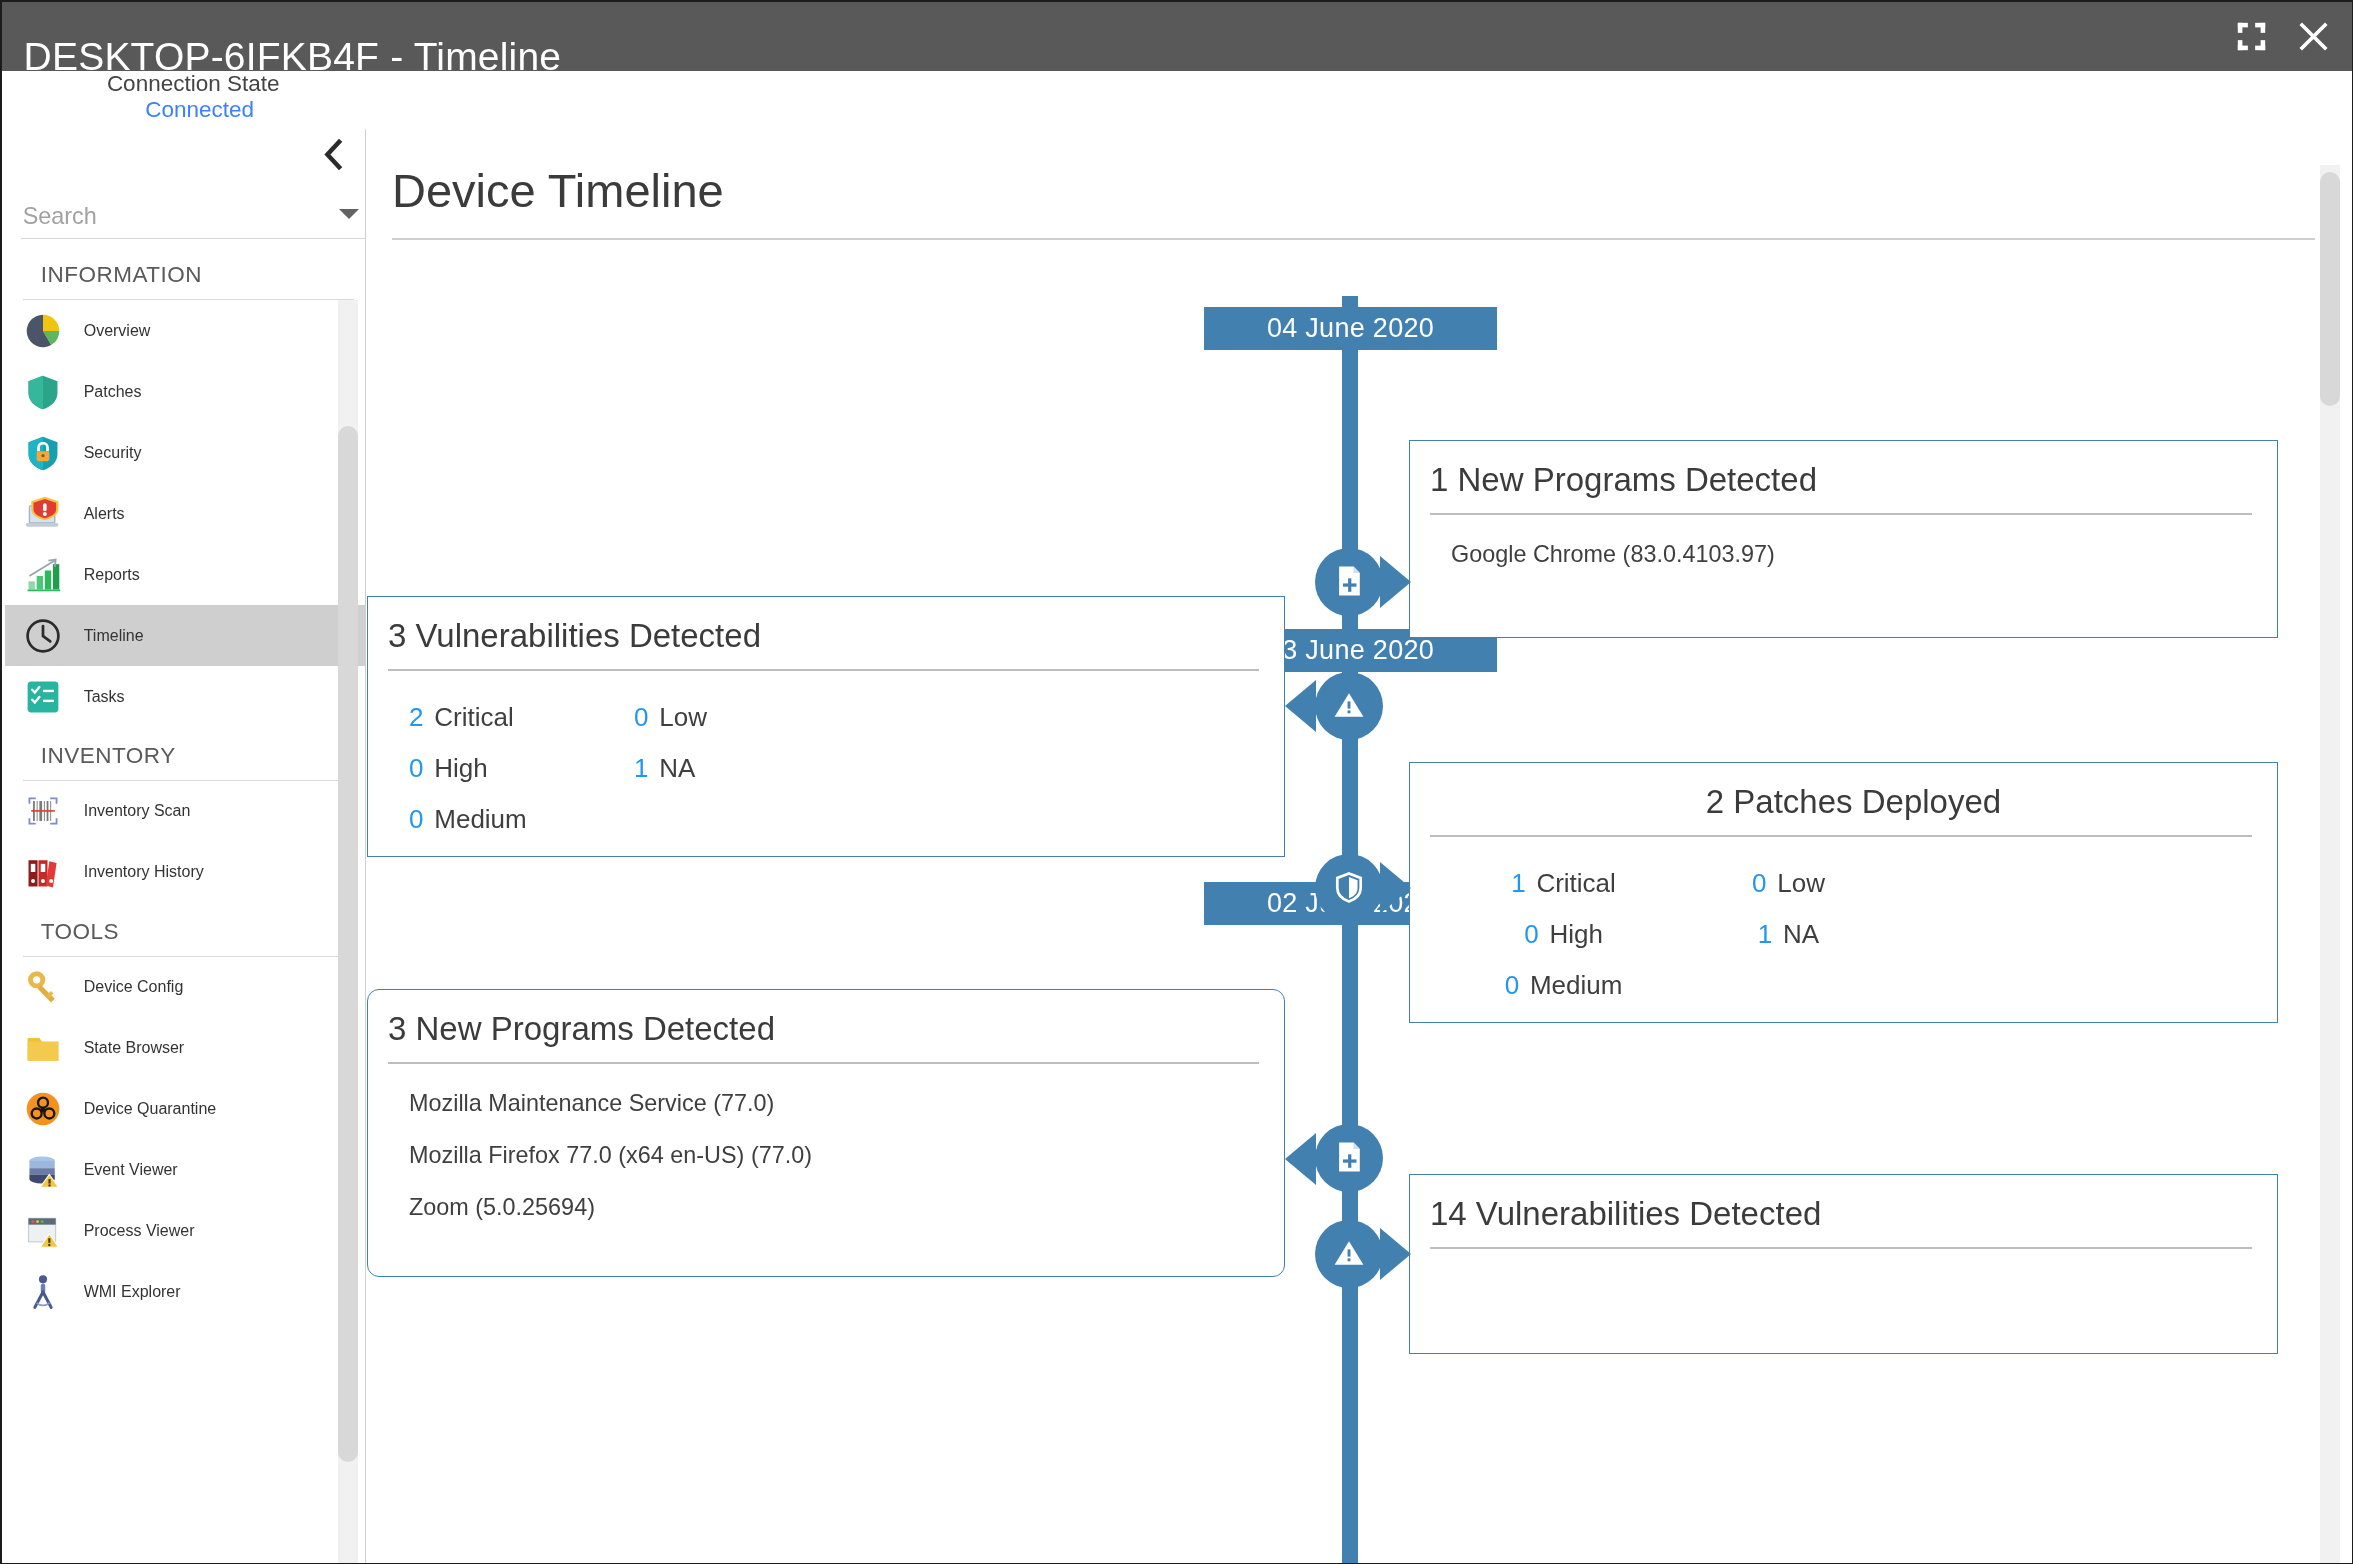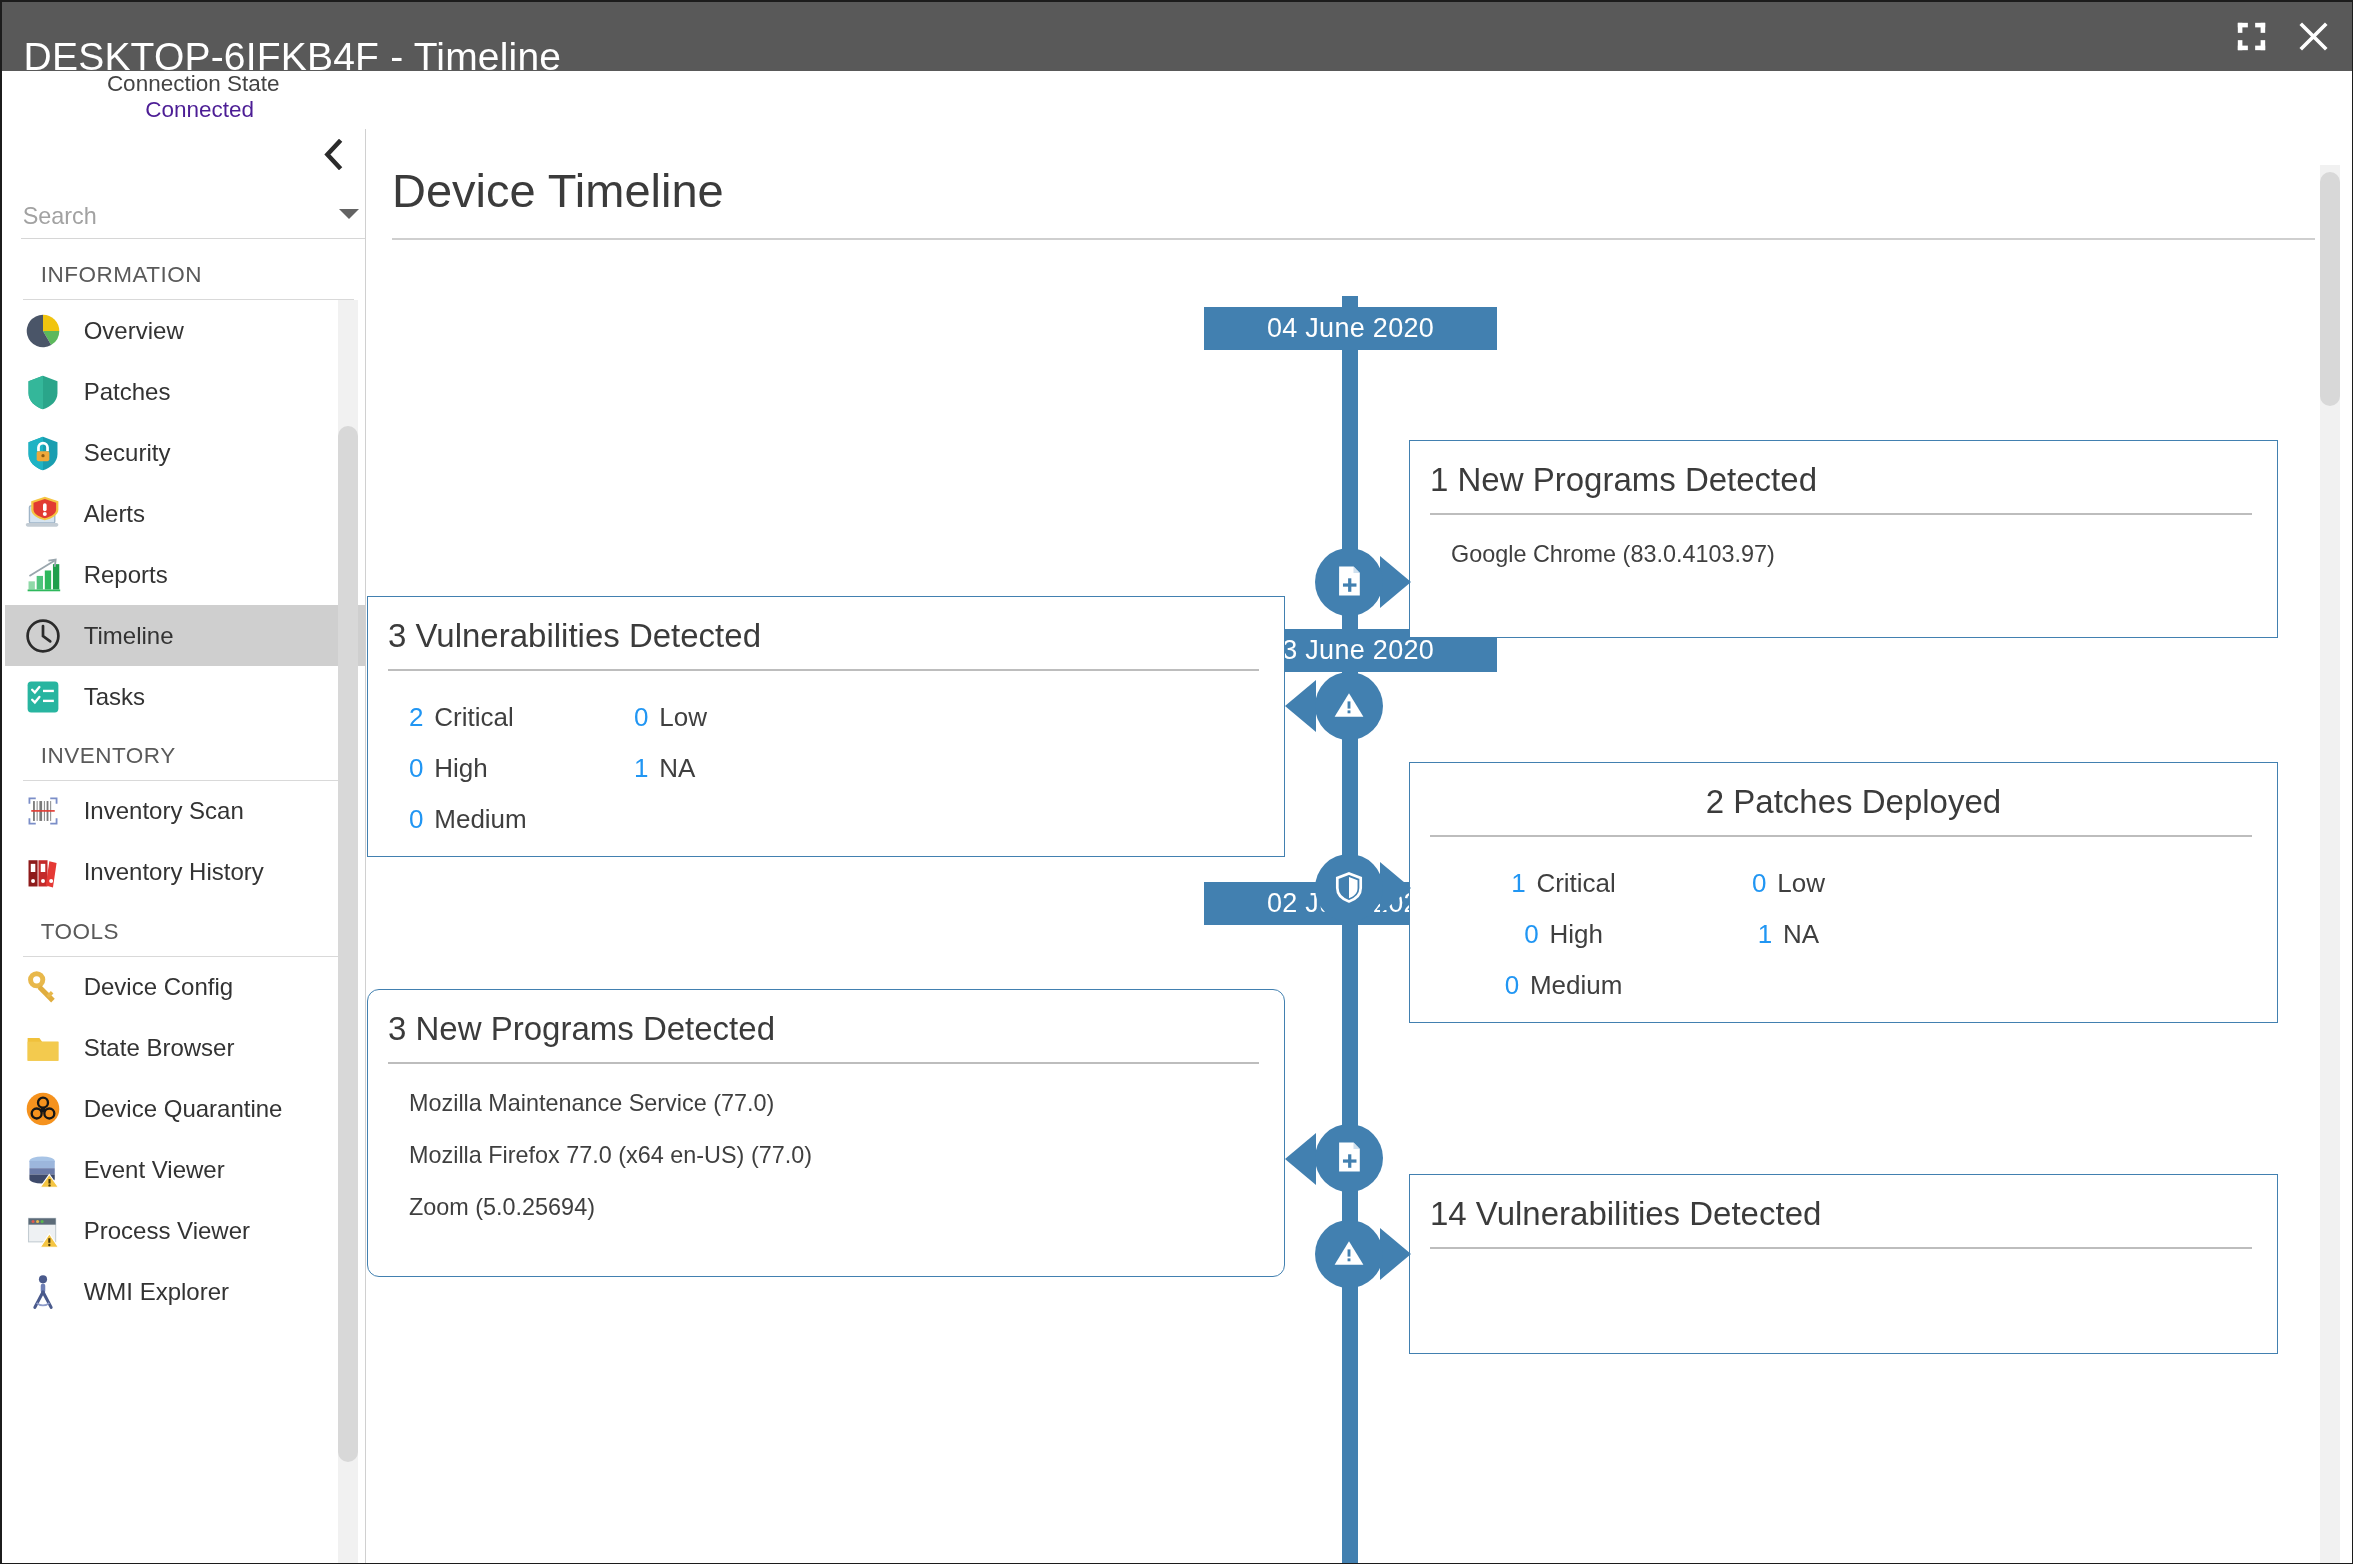--- a/index.html
+++ b/index.html
@@ -18,21 +18,21 @@
   .titlebar .title{color:#ffffff;font-size:39px;font-weight:400;margin-left:21.6px;letter-spacing:0.2px;
                    white-space:nowrap;margin-top:40px;}
   .winbtns{margin-left:auto;display:flex;align-items:center;gap:31px;padding-right:23.4px;}
   .winbtn{width:31px;height:31px;position:relative;cursor:pointer;}
   .winbtn svg{display:block;}
 
   
   .connbar{position:absolute;left:2.7px;top:69px;width:360px;height:58px;display:flex;align-items:center;
            background:#fff;flex-direction:column;}
   .conn-label{font-size:22.5px;color:#444;margin-left:17px;}
-  .conn-value{font-size:22.5px;color:#4c1d95;margin-left:30px;}
+  .conn-value{font-size:22.5px;color:#3b82f6;margin-left:30px;}
 
   
   .sidebar{position:absolute;left:2.7px;top:127px;width:360px;bottom:0;background:#fff;
            border-right:1.8px solid #d0d0d0;overflow:hidden;}
   .collapse-row{height:54px;position:relative;}
   .collapse-btn{position:absolute;right:12.6px;top:7.2px;width:36px;height:36px;display:flex;
                 align-items:center;justify-content:center;cursor:pointer;}
   .searchrow{display:flex;align-items:flex-end;padding:0 12.6px 0 16px;height:56px;}
   .searchbox{flex:1;display:flex;align-items:center;border-bottom:1.8px solid #d6d6d6;height:43px;}
   .searchbox input{border:0;outline:0;font-size:23.4px;color:#8b8b8b;flex:1;
@@ -41,21 +41,21 @@
   .caret-down{width:0;height:0;border-left:10px solid transparent;border-right:10px solid transparent;
               border-top:10.8px solid #636363;margin:0 7.2px 5.4px 5.4px;cursor:pointer;}
 
   .nav{position:absolute;left:0;right:0;top:110px;bottom:0;overflow:hidden;}
   .group-title{font-size:22.5px;color:#5a5a5a;letter-spacing:0.5px;padding:16px 0 10.8px 18px;
                border-bottom:1.8px solid #d9d9d9;margin:0 10.8px 0 18px;}
   .group-first{padding-top:23.4px;}
   .navitem{display:flex;align-items:center;height:61px;padding-left:18px;cursor:pointer;}
   .navitem.active{background:#cfcfcf;}
   .navicon{width:41px;height:41px;margin-right:20px;display:flex;align-items:center;justify-content:center;flex:0 0 41px;}
-  .navlabel{font-size:24px;color:#333;}
+  .navlabel{font-size:16px;color:#333;}
   .sb-track{position:absolute;right:7.2px;top:171px;width:20px;bottom:0;background:#f1f1f1;}
   .sb-thumb{position:absolute;right:7.2px;top:297px;width:20px;height:1036px;background:#d8d8d8;border-radius:10px;}
 
   
   .main{position:absolute;left:365px;top:127px;right:2.7px;bottom:0;background:#fff;overflow:hidden;}
   .page-title{font-size:47px;color:#3b3b3b;padding:34px 0 20px 25px;font-weight:400;}
   .title-rule{height:1.8px;background:#cfcfcf;margin:0 34px 0 25px;}
 
   .canvas{position:absolute;left:0;right:0;top:167px;bottom:0;overflow:hidden;}
 

